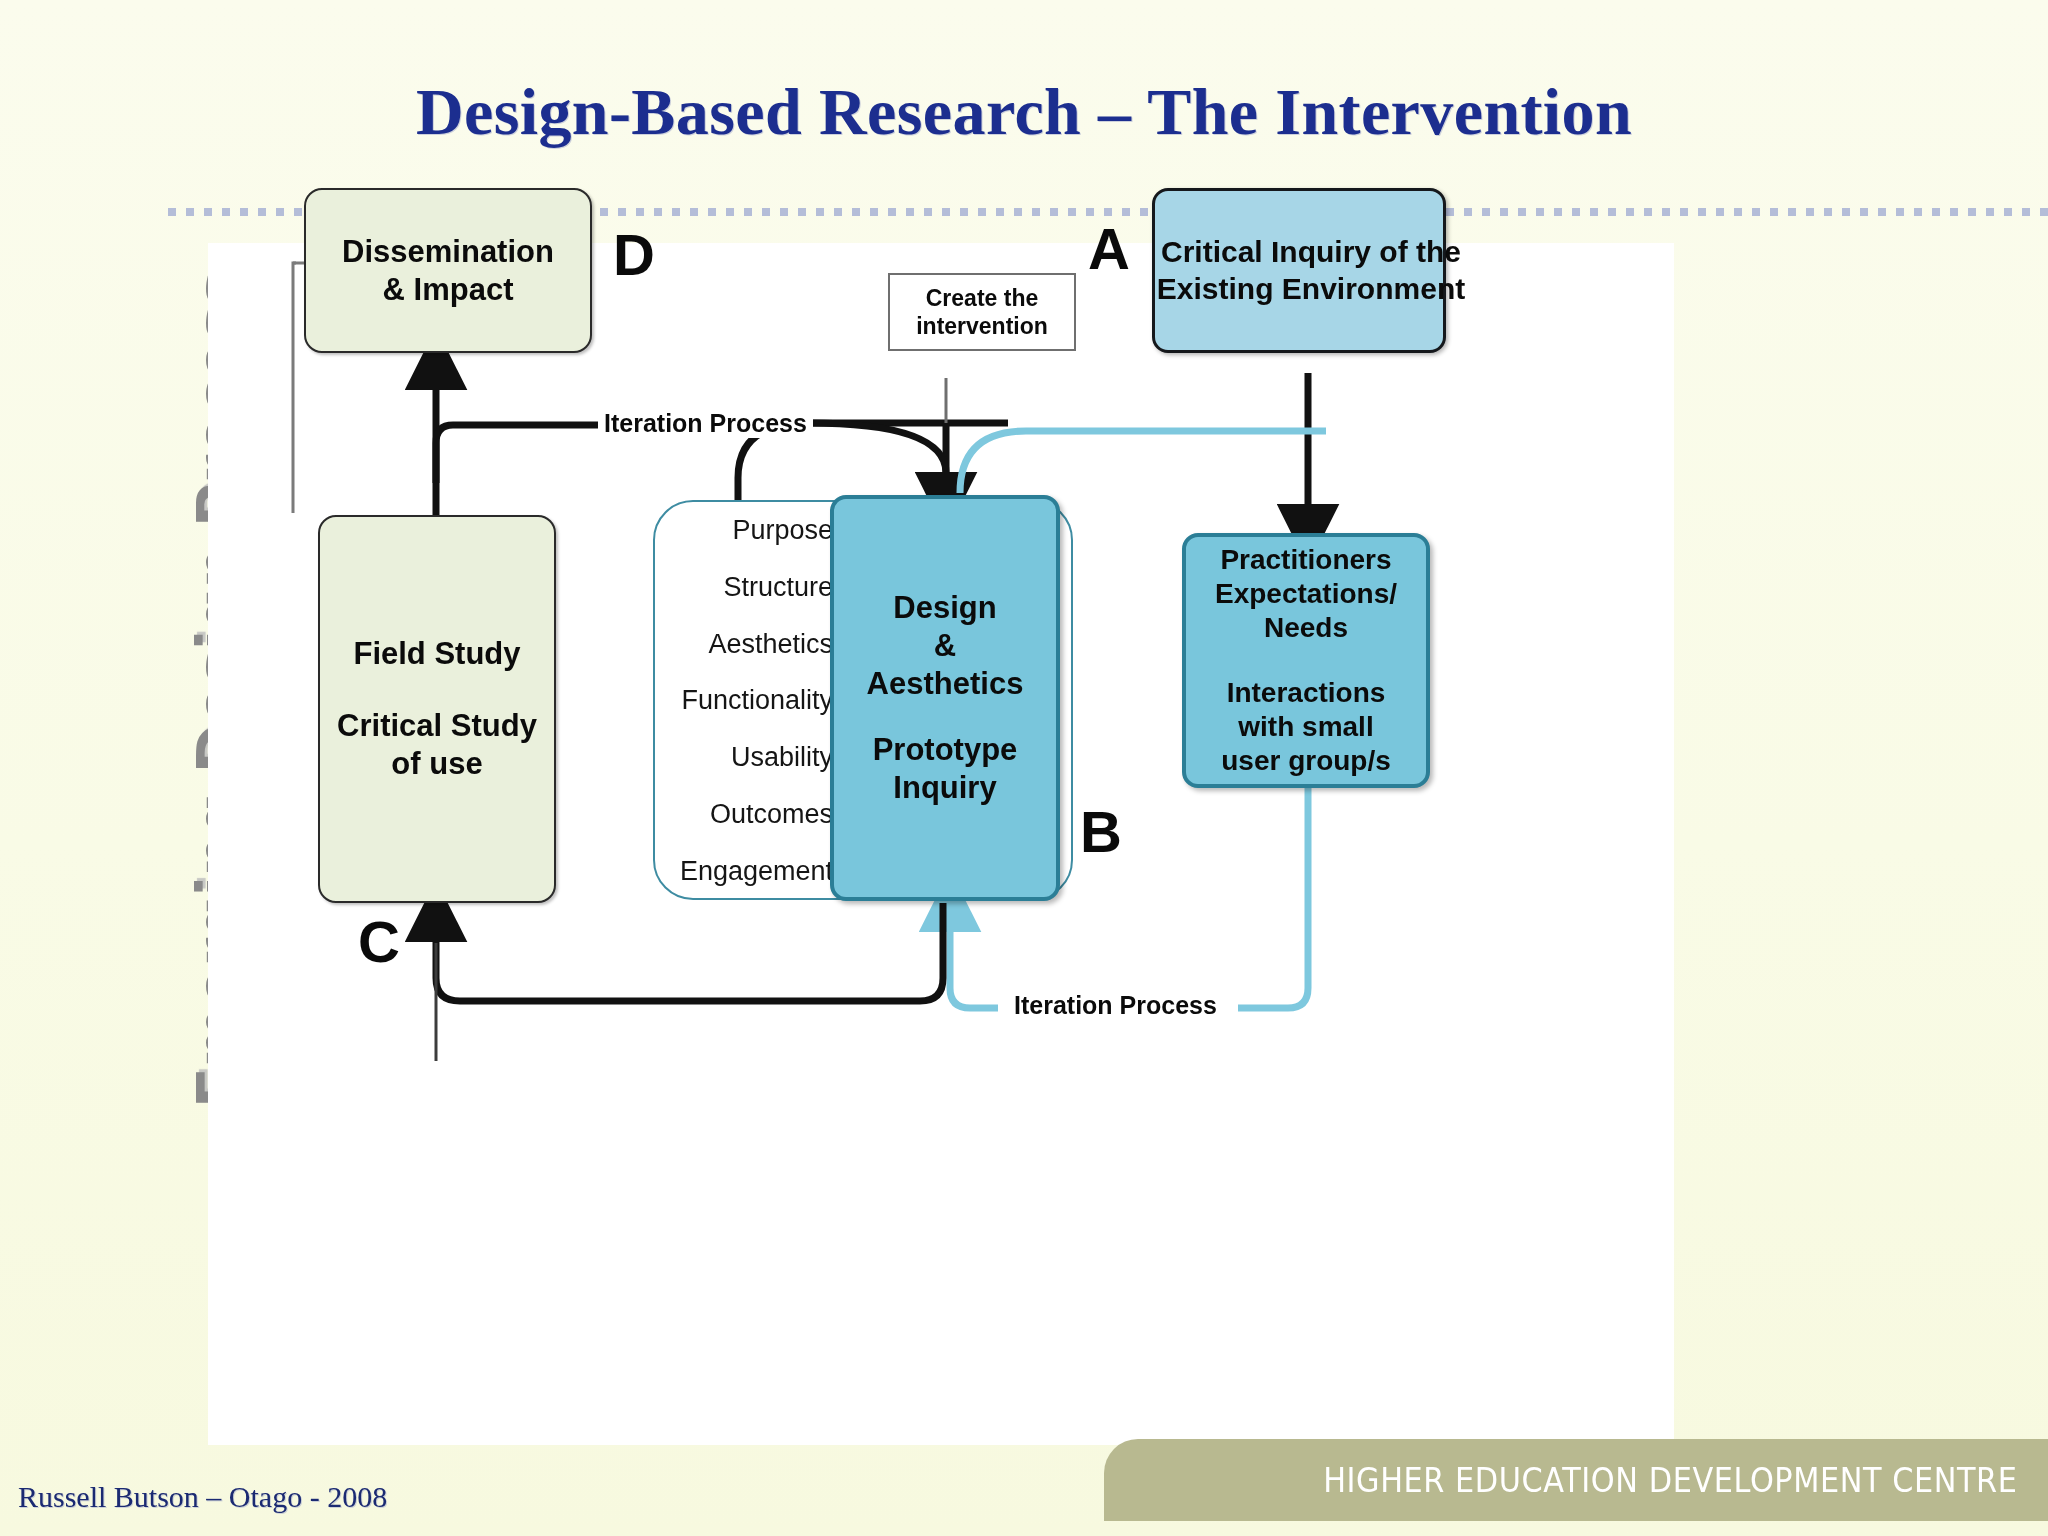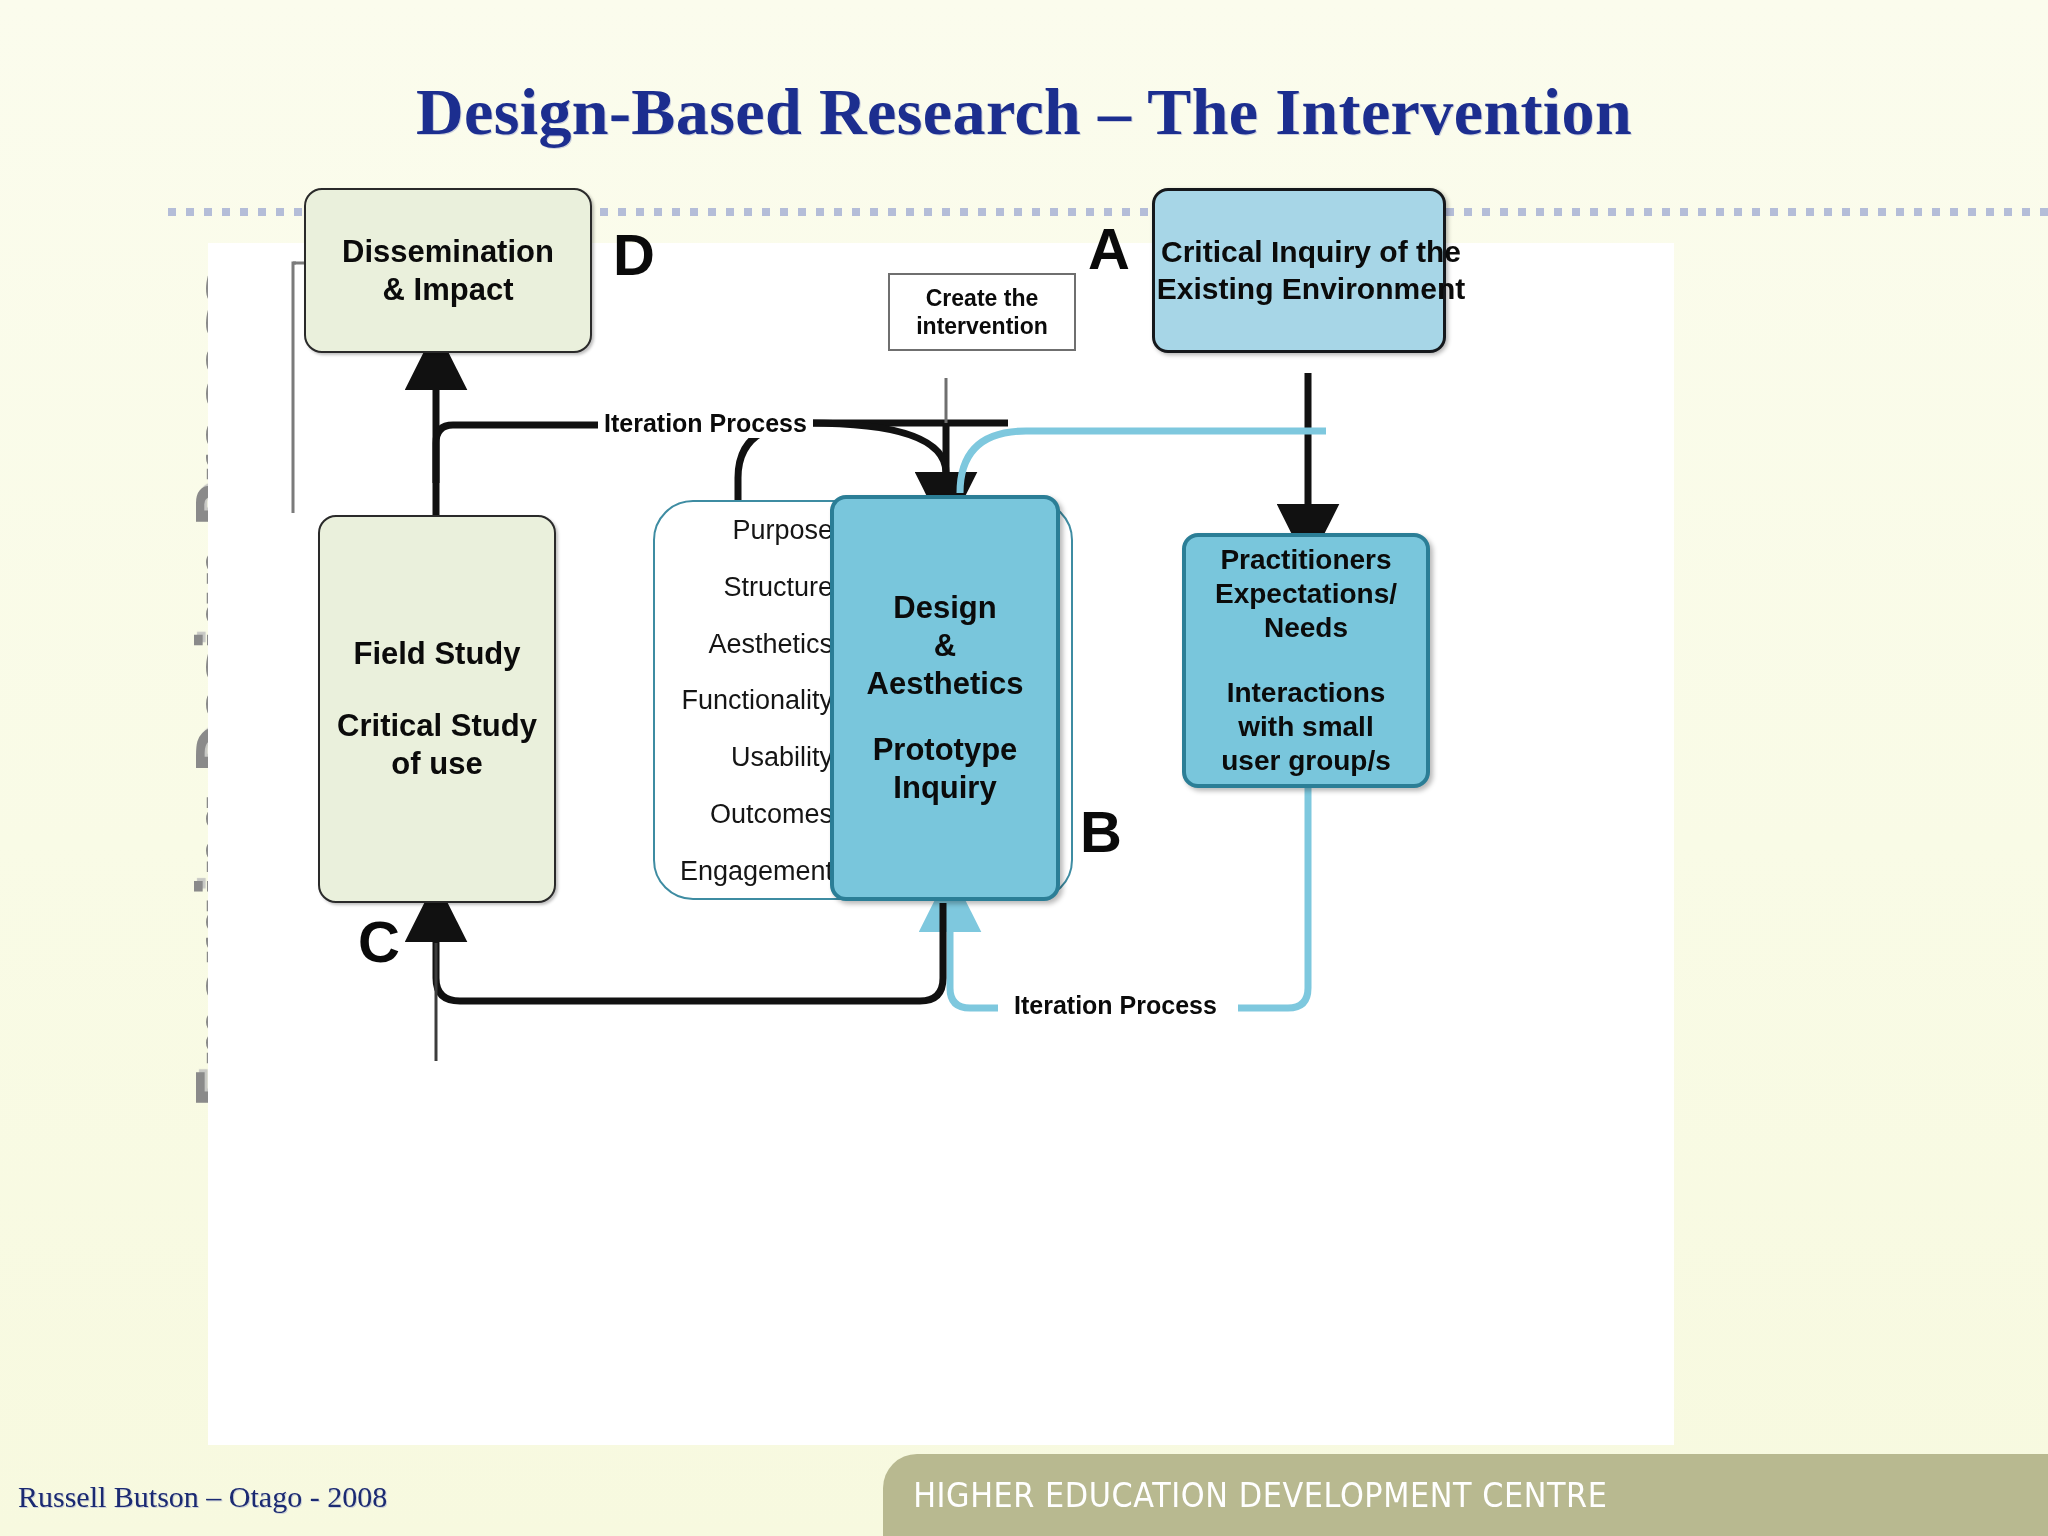--- a/index.html
+++ b/index.html
@@ -177,28 +177,28 @@
     left: 18px;
     bottom: 22px;
     font-family: "Liberation Serif", serif;
     font-size: 30px;
     color: #1b2a72;
     text-shadow: 1px 1px 0 rgba(140,150,200,0.4);
   }
   .footer-banner {
     position: absolute;
     right: 0;
-    bottom: 0;
-    width: 1165px;
+    bottom: 15px;
+    width: 944px;
     height: 82px;
     background: #b8b990;
     border-top-left-radius: 34px;
     display: flex;
     align-items: center;
-    justify-content: flex-start;
+    justify-content: flex-end;
   }
   .footer-banner span {
     color: #ffffff;
     font-size: 33px;
     letter-spacing: 0.6px;
     font-family: "DejaVu Sans", sans-serif;
     transform: scaleX(0.92);
   }
 </style>
 </head>

